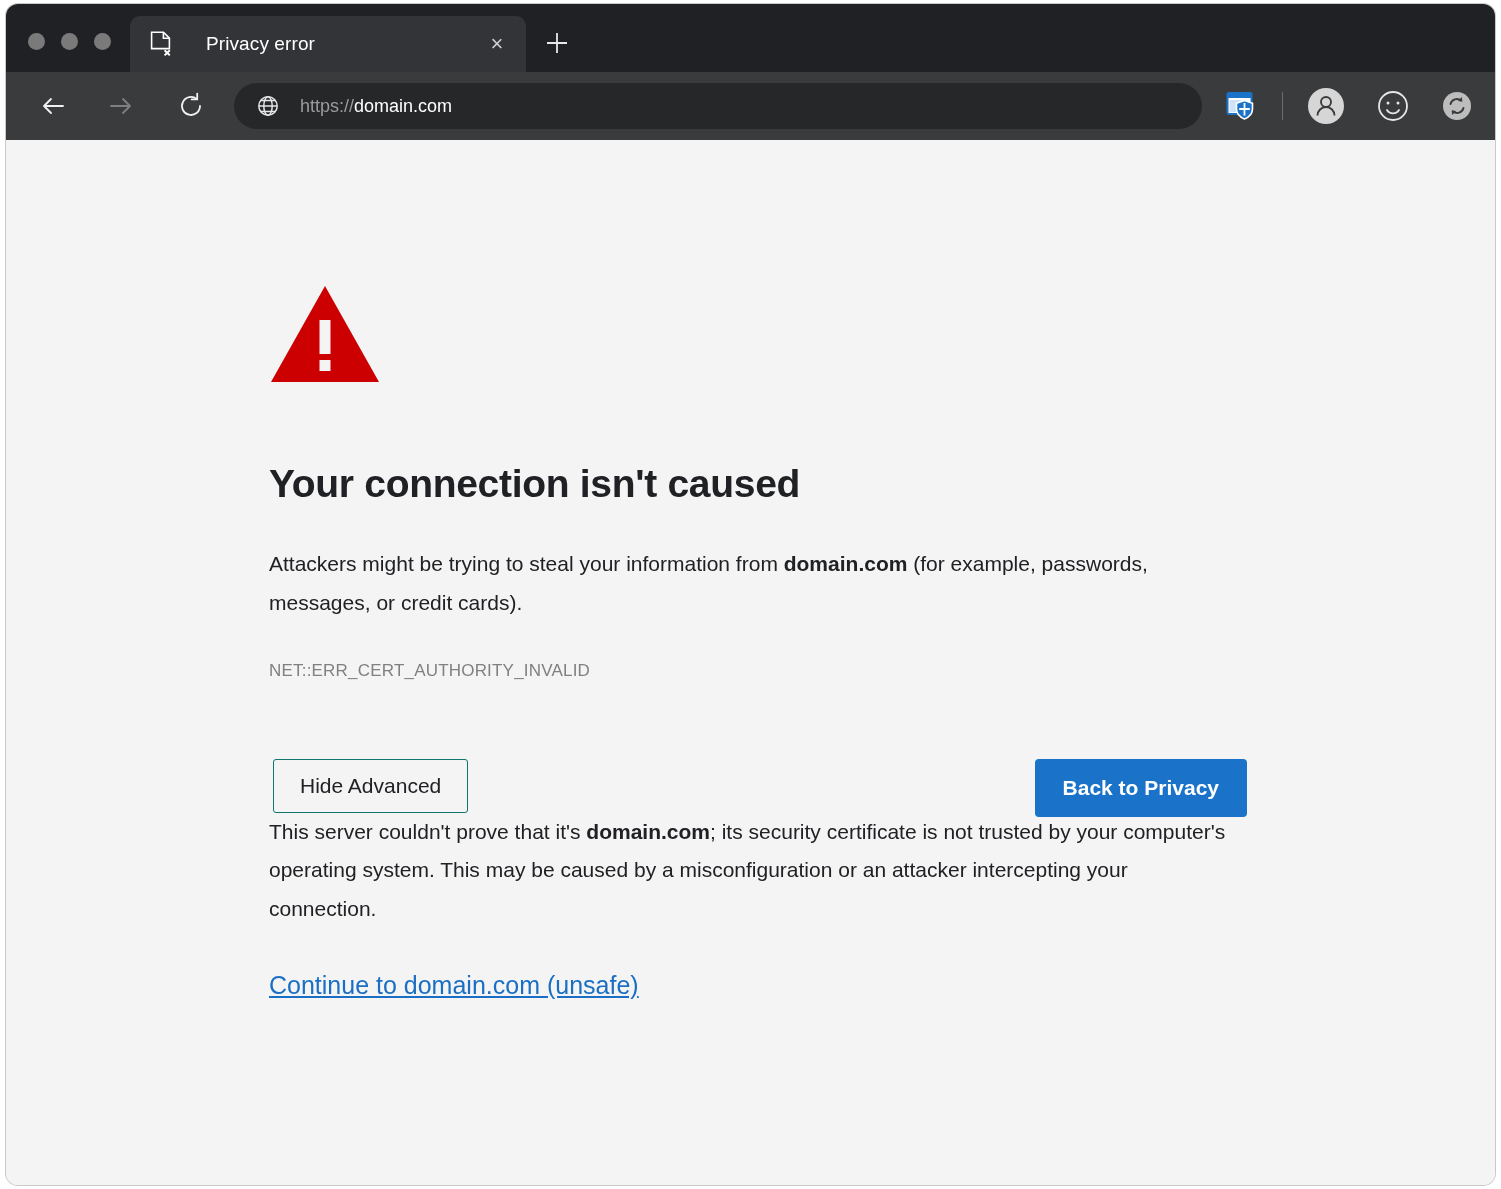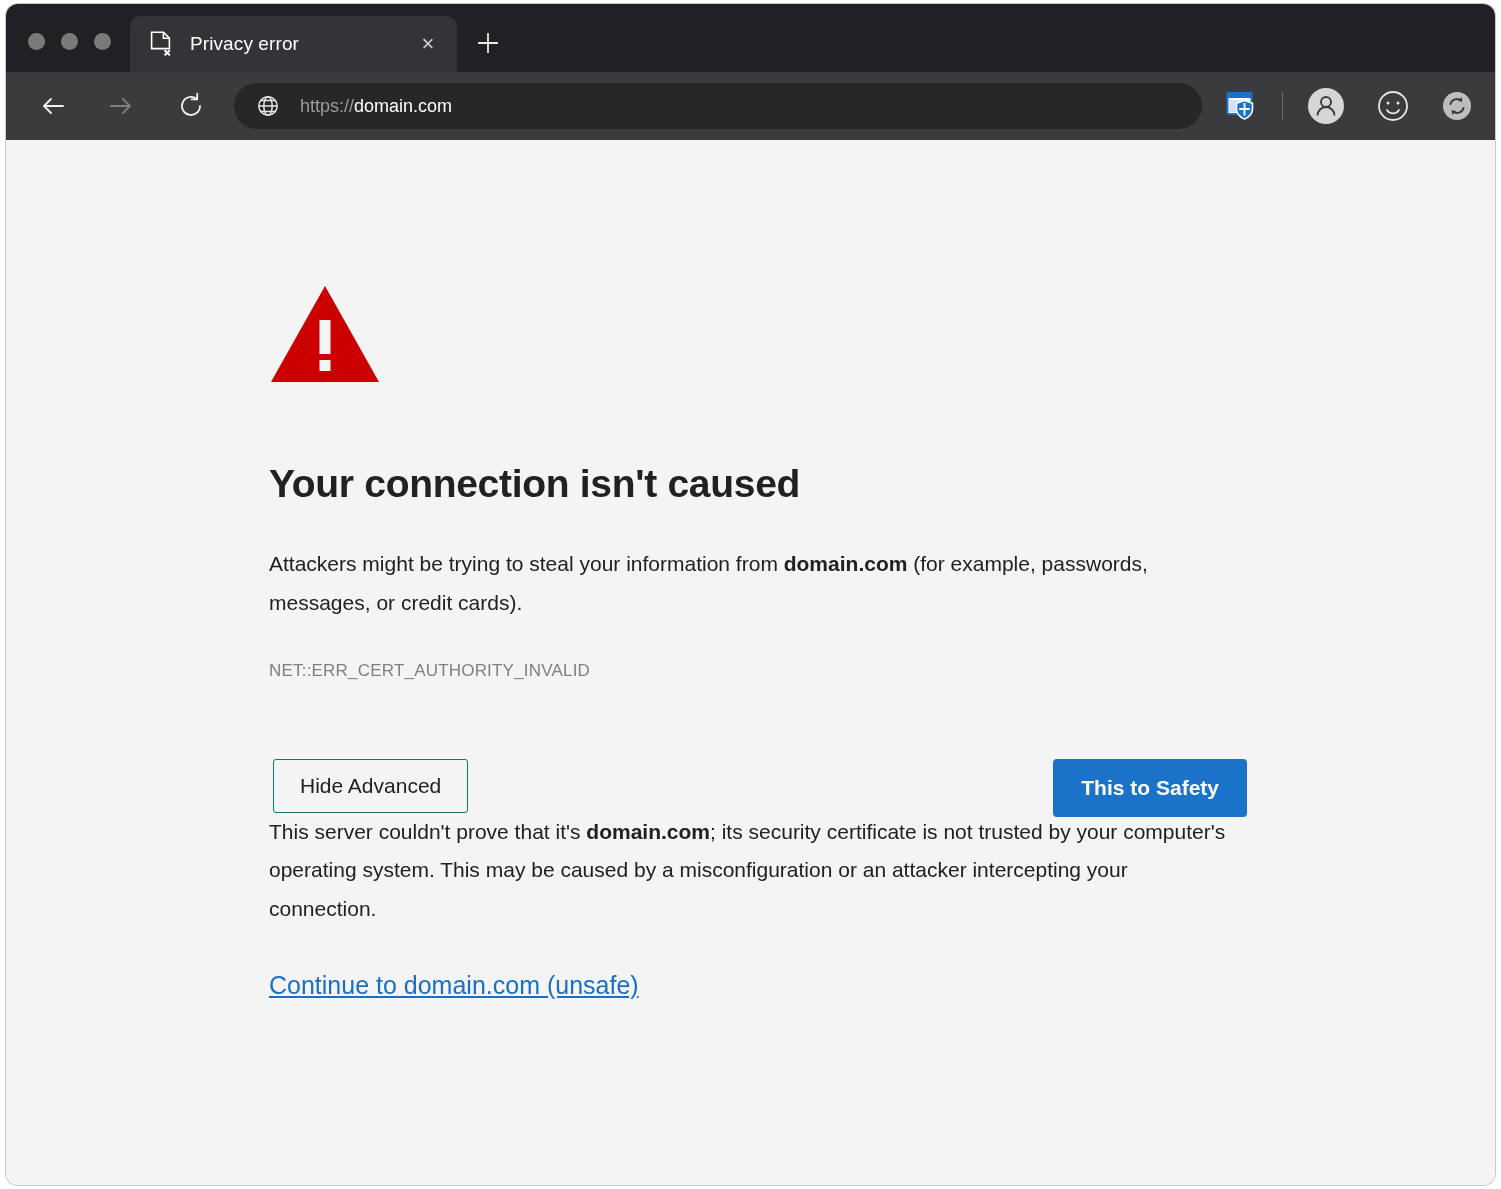--- a/index.html
+++ b/index.html
@@ -43,27 +43,28 @@
   }
   .traffic-dot {
     width: 17px;
     height: 17px;
     border-radius: 50%;
     background: #7a7a7a;
   }
   .tab {
     position: relative;
     height: 56px;
-    width: 327px;
+    width: 396px;
     background: #333437;
     border-radius: 10px 10px 0 0;
     display: flex;
     align-items: center;
     padding: 0 16px 0 20px;
     box-sizing: border-box;
+    gap: 16px;
   }
   .tab-favicon {
     width: 22px;
     height: 26px;
     flex: 0 0 auto;
     margin-right: 18px;
   }
   .tab-title {
     flex: 1 1 auto;
     color: #ffffff;
@@ -403,21 +404,21 @@
       </div>
 
       <h1 class="headline">Your connection isn't caused</h1>
 
       <p class="body-text"><span>Attackers might be trying to steal your information from </span><b>domain.com</b><span> (for example, passwords, messages, or credit cards).</span></p>
 
       <p class="error-code">NET::ERR_CERT_AUTHORITY_INVALID</p>
 
       <div class="button-row">
         <button class="btn-advanced">Hide Advanced</button>
-        <button class="btn-safety">This to Safety</button>
+        <button class="btn-safety">Back to Privacy</button>
       </div>
 
       <div class="advanced-panel">
         <p class="advanced-text"><span>This server couldn't prove that it's </span><b>domain.com</b><span>; its security certificate is not trusted by your computer's operating system. This may be caused by a misconfiguration or an attacker intercepting your connection.</span></p>
         <a class="unsafe-link" href="#">Continue to domain.com (unsafe)</a>
       </div>
 
     </div>
   </div>
 

